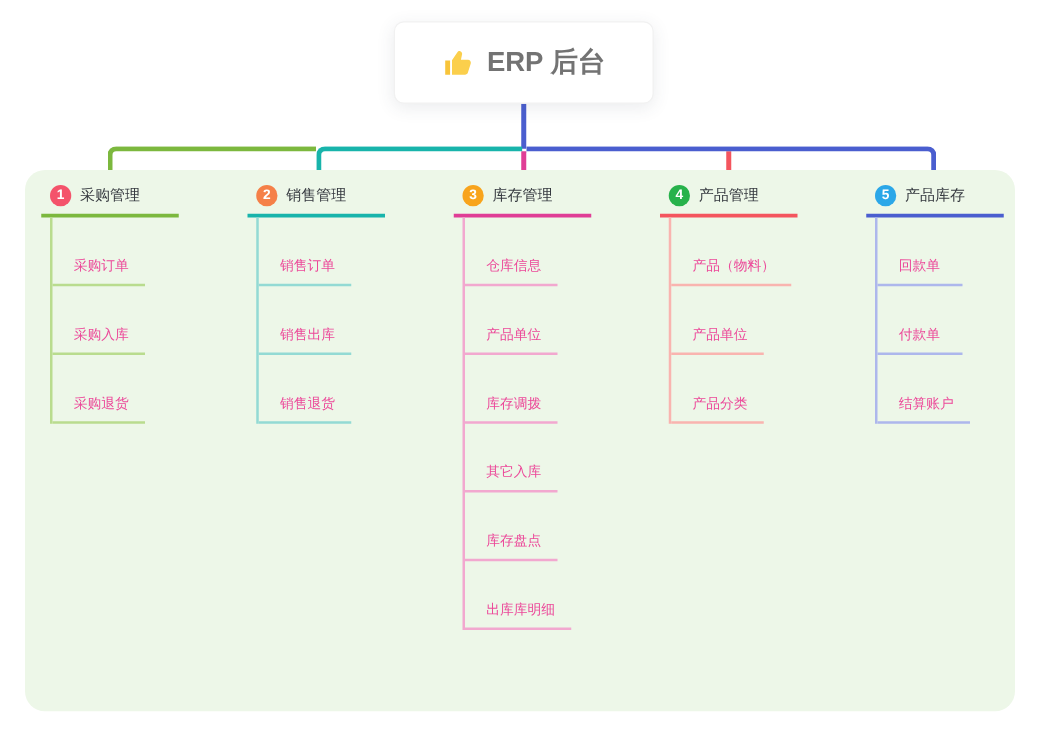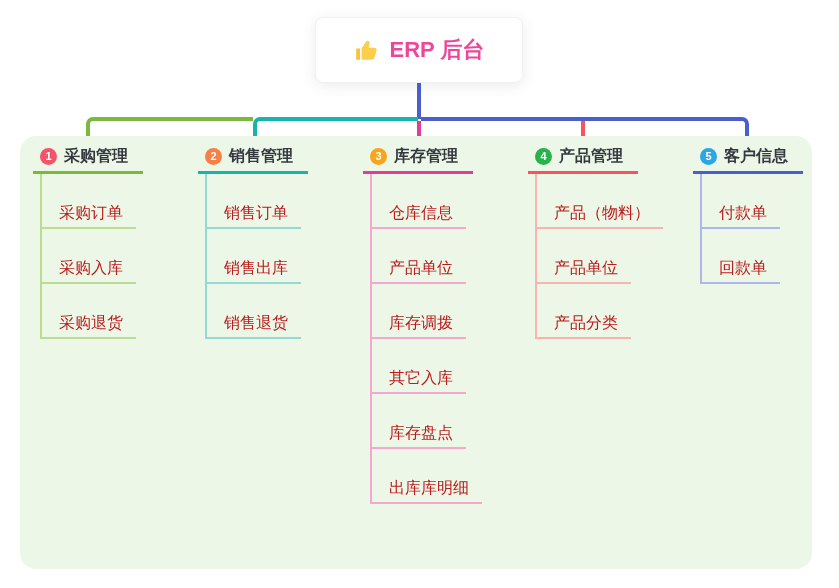--- a/index.html
+++ b/index.html
@@ -21,21 +21,21 @@
     border: 1px solid #f1f1f1;
     border-radius: 8px;
     box-shadow: 0 3px 14px rgba(60,70,90,.10);
     display: flex; align-items: center; justify-content: center;
     gap: 10px;
     z-index: 3;
   }
   .root-icon { width: 26px; height: 26px; display: inline-flex; }
   .root-icon svg { width: 100%; height: 100%; }
   .root-title {
-    font-size: 22px; font-weight: 600; color: #ec4899;
+    font-size: 22px; font-weight: 600; color: #737373;
   }
 
   
   .conn { position: absolute; }
   .trunk-v { left: 417px; top: 83px; width: 4px; height: 36px; }
   .seg-l {
     top: 117px; height: 26px;
     border-style: solid; border-width: 0;
     border-top-width: 4px; border-left-width: 4px;
     border-top-left-radius: 7px;
@@ -73,34 +73,34 @@
   .badge {
     width: 17px; height: 17px; flex: 0 0 17px;
     border-radius: 50%;
     background: var(--badge);
     color: #ffffff;
     font-size: 11px; font-weight: bold;
     display: inline-flex; align-items: center; justify-content: center;
     line-height: 1;
   }
   .branch-title-text {
-    font-size: 16px; font-weight: 700; color: #35393f;
+    font-size: 12px; font-weight: 400; color: #35393f;
     white-space: nowrap; line-height: 20px;
   }
   .branch-body {
     margin-left: 7px;
     border-left: 2px solid var(--light);
   }
   .child {
     width: fit-content;
     min-width: 68px;
     border-bottom: 2px solid var(--light);
     padding: 30px 13px 5px 17px;
-    font-size: 16px; line-height: 18px;
-    color: #b91c1c;
+    font-size: 11px; line-height: 18px;
+    color: #ec4899;
     white-space: nowrap;
     cursor: default;
   }
 </style>
 </head>
 <body>
 
 <div class="stage">
 
   <div class="root-node">
@@ -166,22 +166,23 @@
         </div>
         <div class="branch-body">
           <div class="child">产品（物料）</div>
           <div class="child">产品单位</div>
           <div class="child">产品分类</div>
         </div>
       </div>
       <div class="branch" style="left: 693px; --line: #4a5ecf; --light: #adb7ec; --badge: #2ba7e8;">
         <div class="branch-title">
           <span class="badge">5</span>
-          <span class="branch-title-text">客户信息</span>
+          <span class="branch-title-text">产品库存</span>
         </div>
         <div class="branch-body">
+          <div class="child">回款单</div>
           <div class="child">付款单</div>
-          <div class="child">回款单</div>
+          <div class="child">结算账户</div>
         </div>
       </div>
     </div>
 
 </div>
 
 </body></html>

